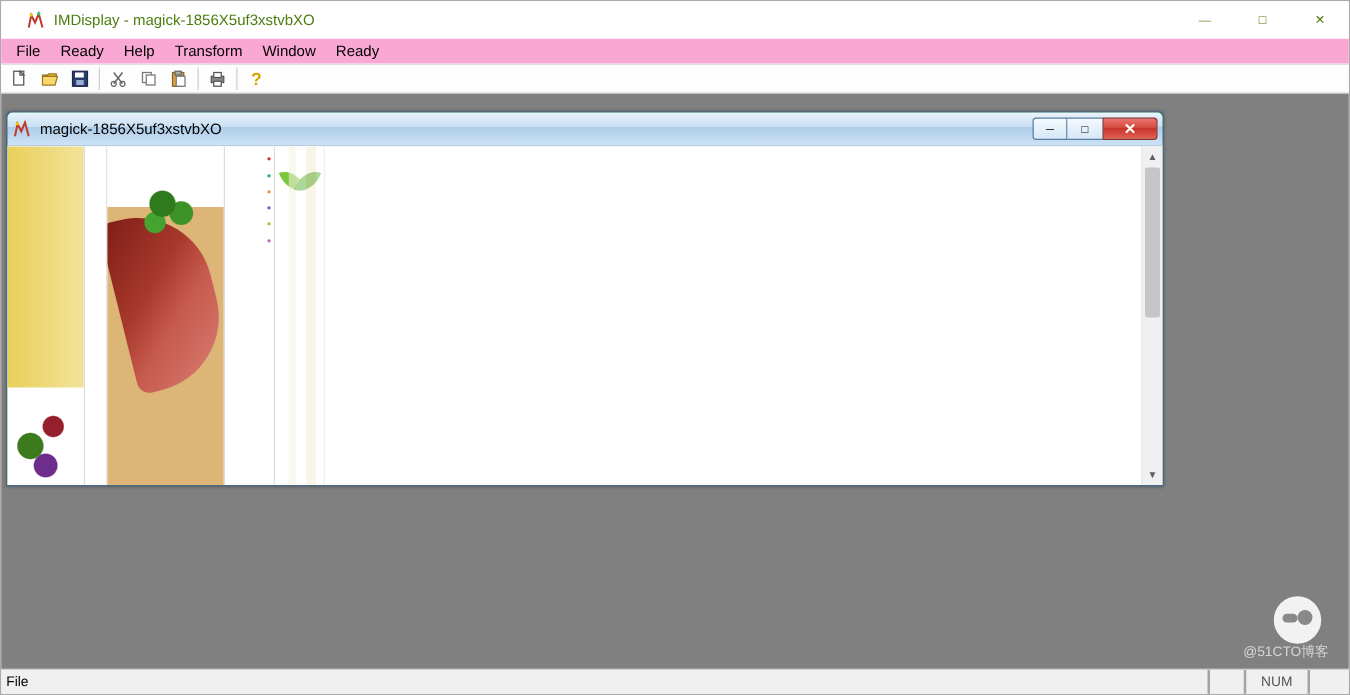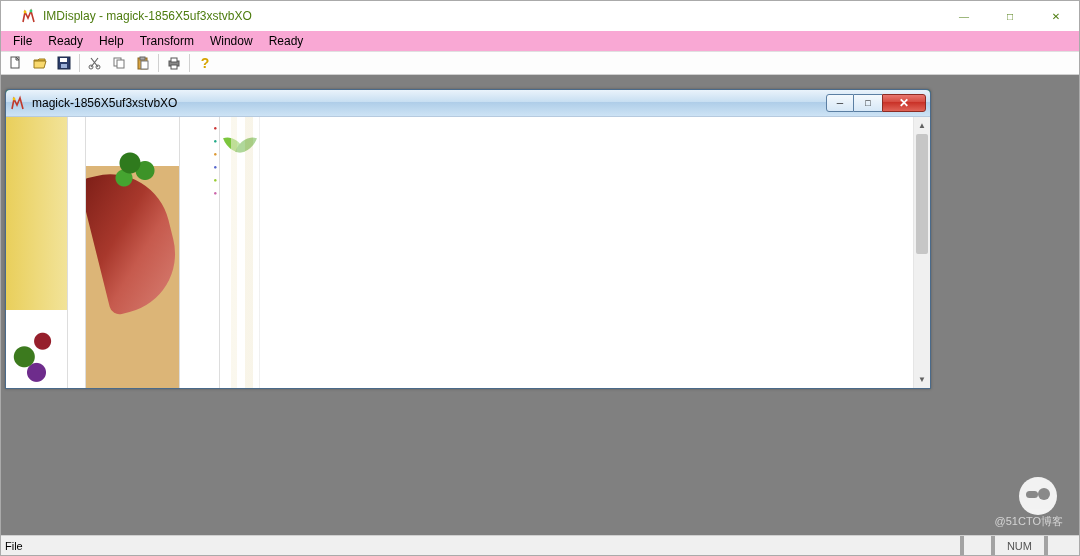--- a/index.html
+++ b/index.html
@@ -55,21 +55,21 @@
 
 .faint { position: absolute; left: 225px; top: 0; bottom: 0; width: 30px; background: linear-gradient(90deg,#f7f2e0 0 6px,#fff 6px 14px,#f3ecd6 14px 22px,#fff 22px); opacity: .55; }
 
 .vscroll { width: 17px; background: #f0f0f0; border-left: 1px solid #e5e5e5; position: relative; }
 .vscroll .up, .vscroll .dn { position: absolute; left: 0; right: 0; height: 17px; display: flex; align-items: center; justify-content: center; font-size: 8px; color: #606060; }
 .vscroll .up { top: 0; } .vscroll .dn { bottom: 0; }
 .vscroll .thumbv { position: absolute; left: 2px; right: 2px; top: 17px; height: 120px; background: #c6c6c6; border-radius: 2px; }
 
 .statusbar { height: 20px; border-top: 1px solid #d0d0d0; background: #f0f0f0; display: flex; align-items: center; font-size: 11px; padding: 0 4px; }
 .statusbar .spacer { flex: 1; }
-.statusbar .cell { padding: 0 12px; border-left: 4px solid #a3a3a3; height: 100%; display: flex; align-items: center; color: #555; }
+.statusbar .cell { padding: 0 12px; border-left: 2px solid #a3a3a3; height: 100%; display: flex; align-items: center; color: #555; }
 
 
 .wm { position: absolute; right: 14px; bottom: 20px; display: flex; align-items: center; color: #fff; font-size: 22px; font-weight: 500; opacity: .9; text-shadow: 0 0 2px rgba(0,0,0,.4); }
 .wm .ball { width: 38px; height: 38px; background: #fff; border-radius: 50%; position: relative; margin-right: 8px; }
 .wm .ball::before, .wm .ball::after { content: ""; position: absolute; background: #8a8a8a; border-radius: 50%; }
 .wm .ball::before { width: 12px; height: 7px; left: 7px; top: 14px; border-radius: 6px; }
 .wm .ball::after { width: 12px; height: 12px; right: 7px; top: 11px; }
 .wm2 { position: absolute; right: 16px; bottom: 6px; font-size: 11px; color: #d4d4d4; }
 </style>
 </head>

